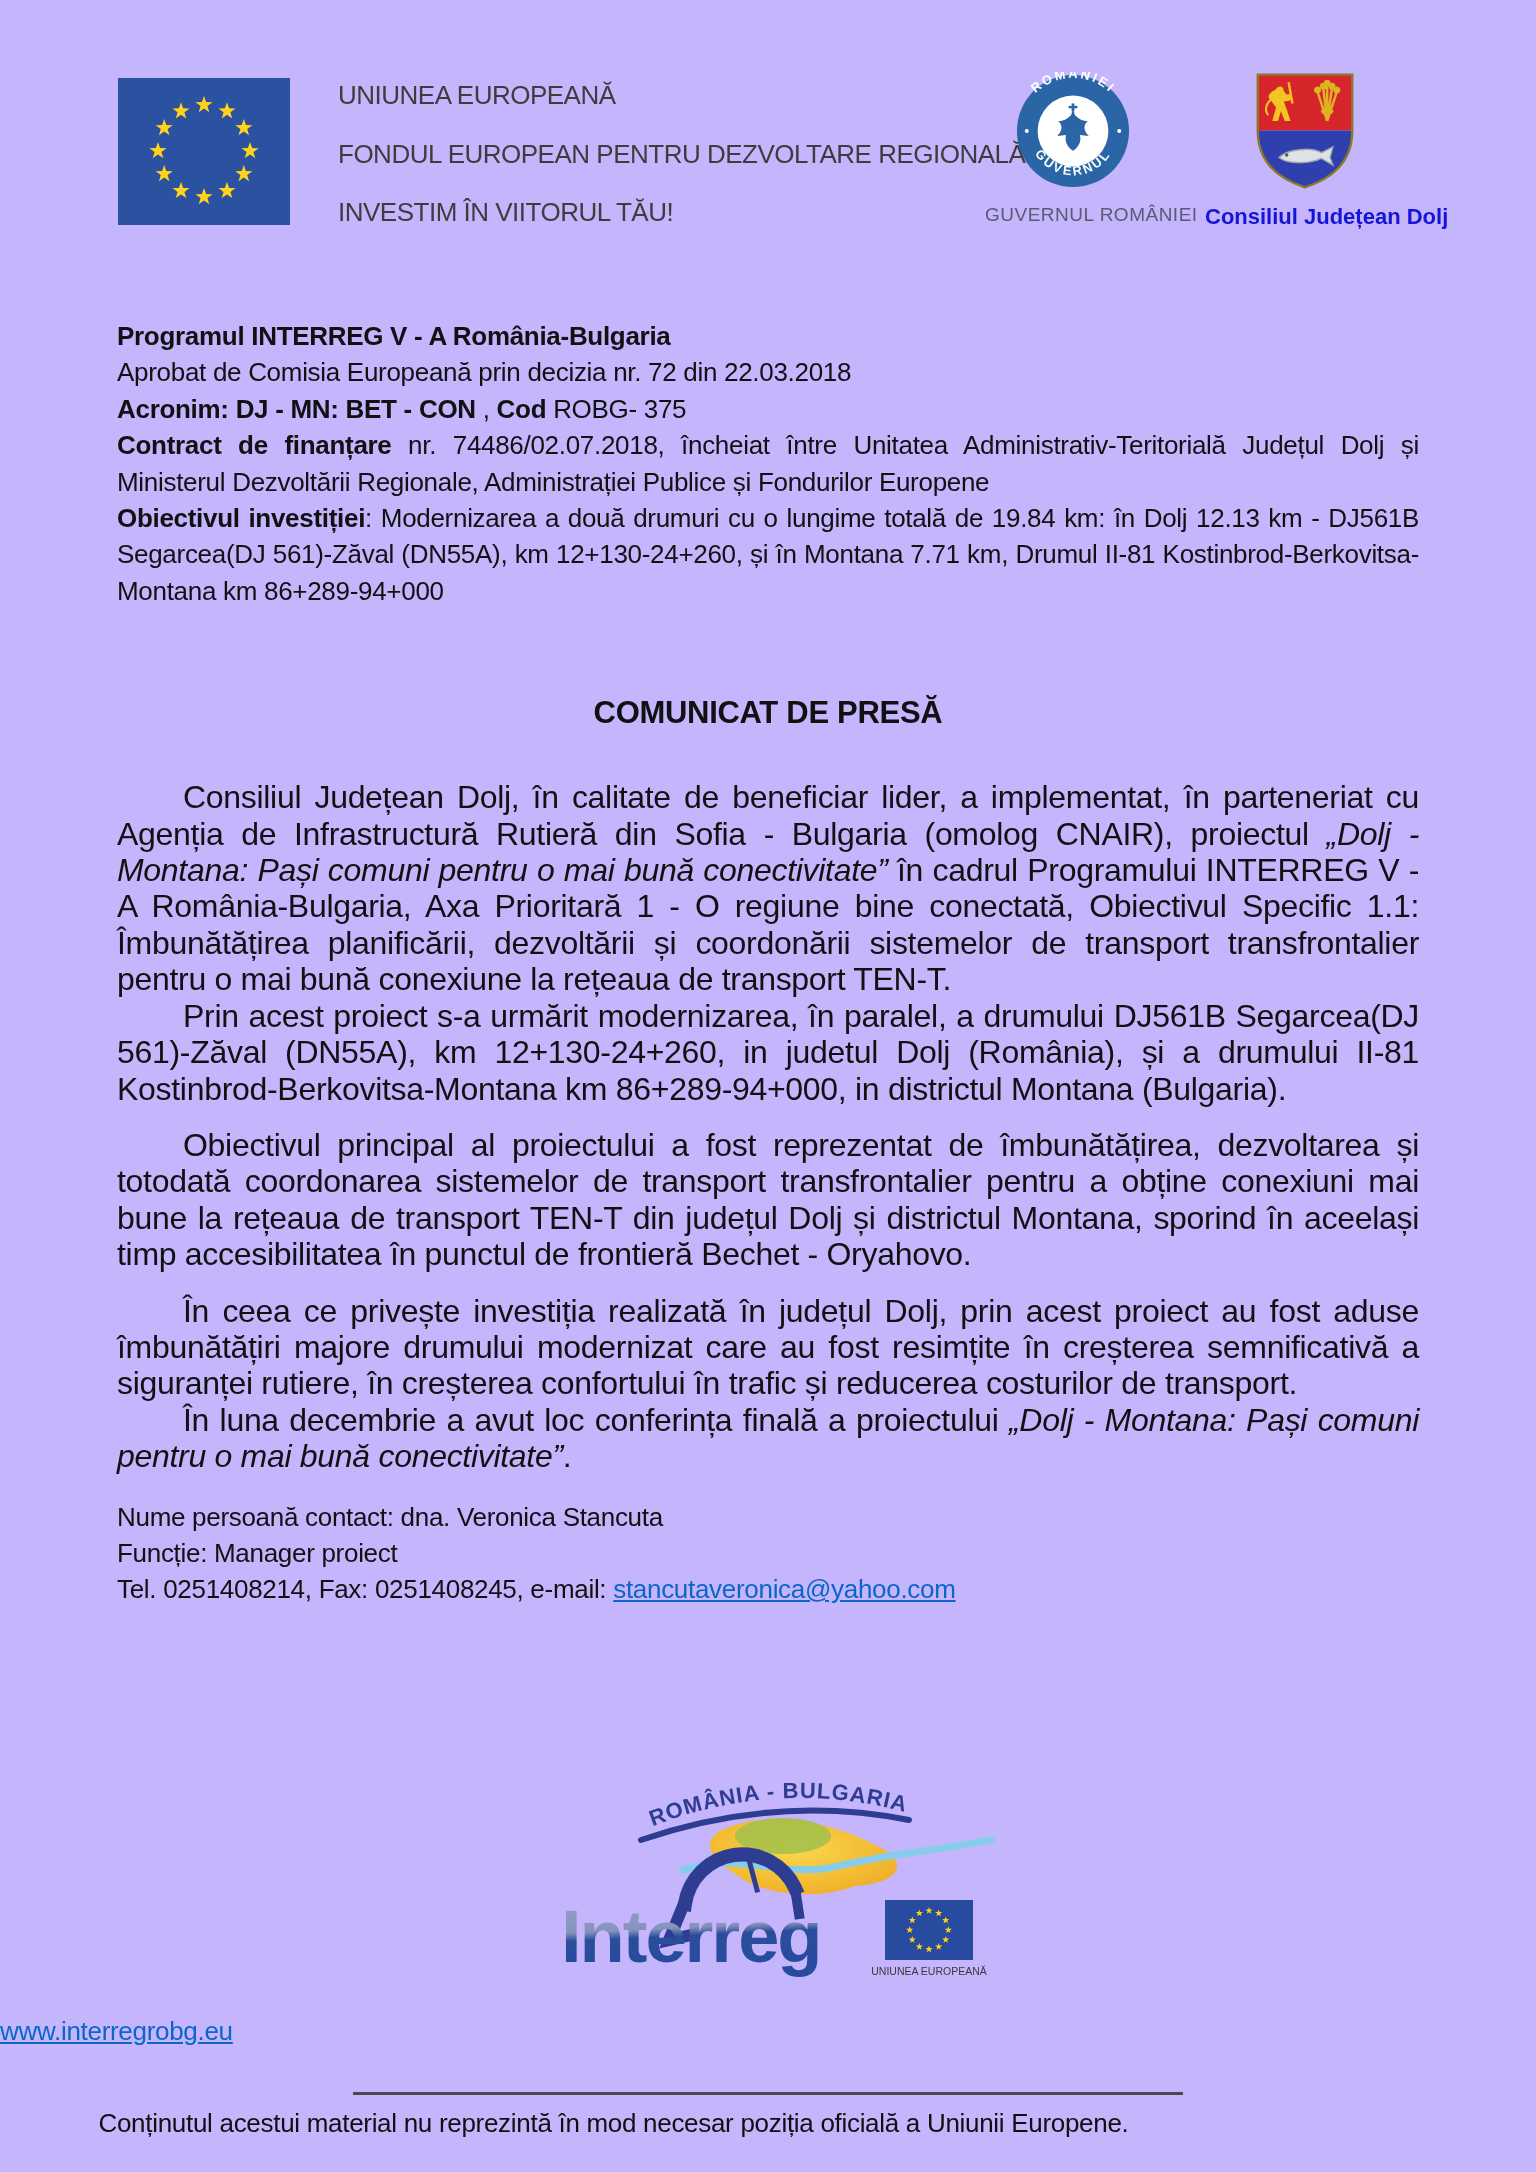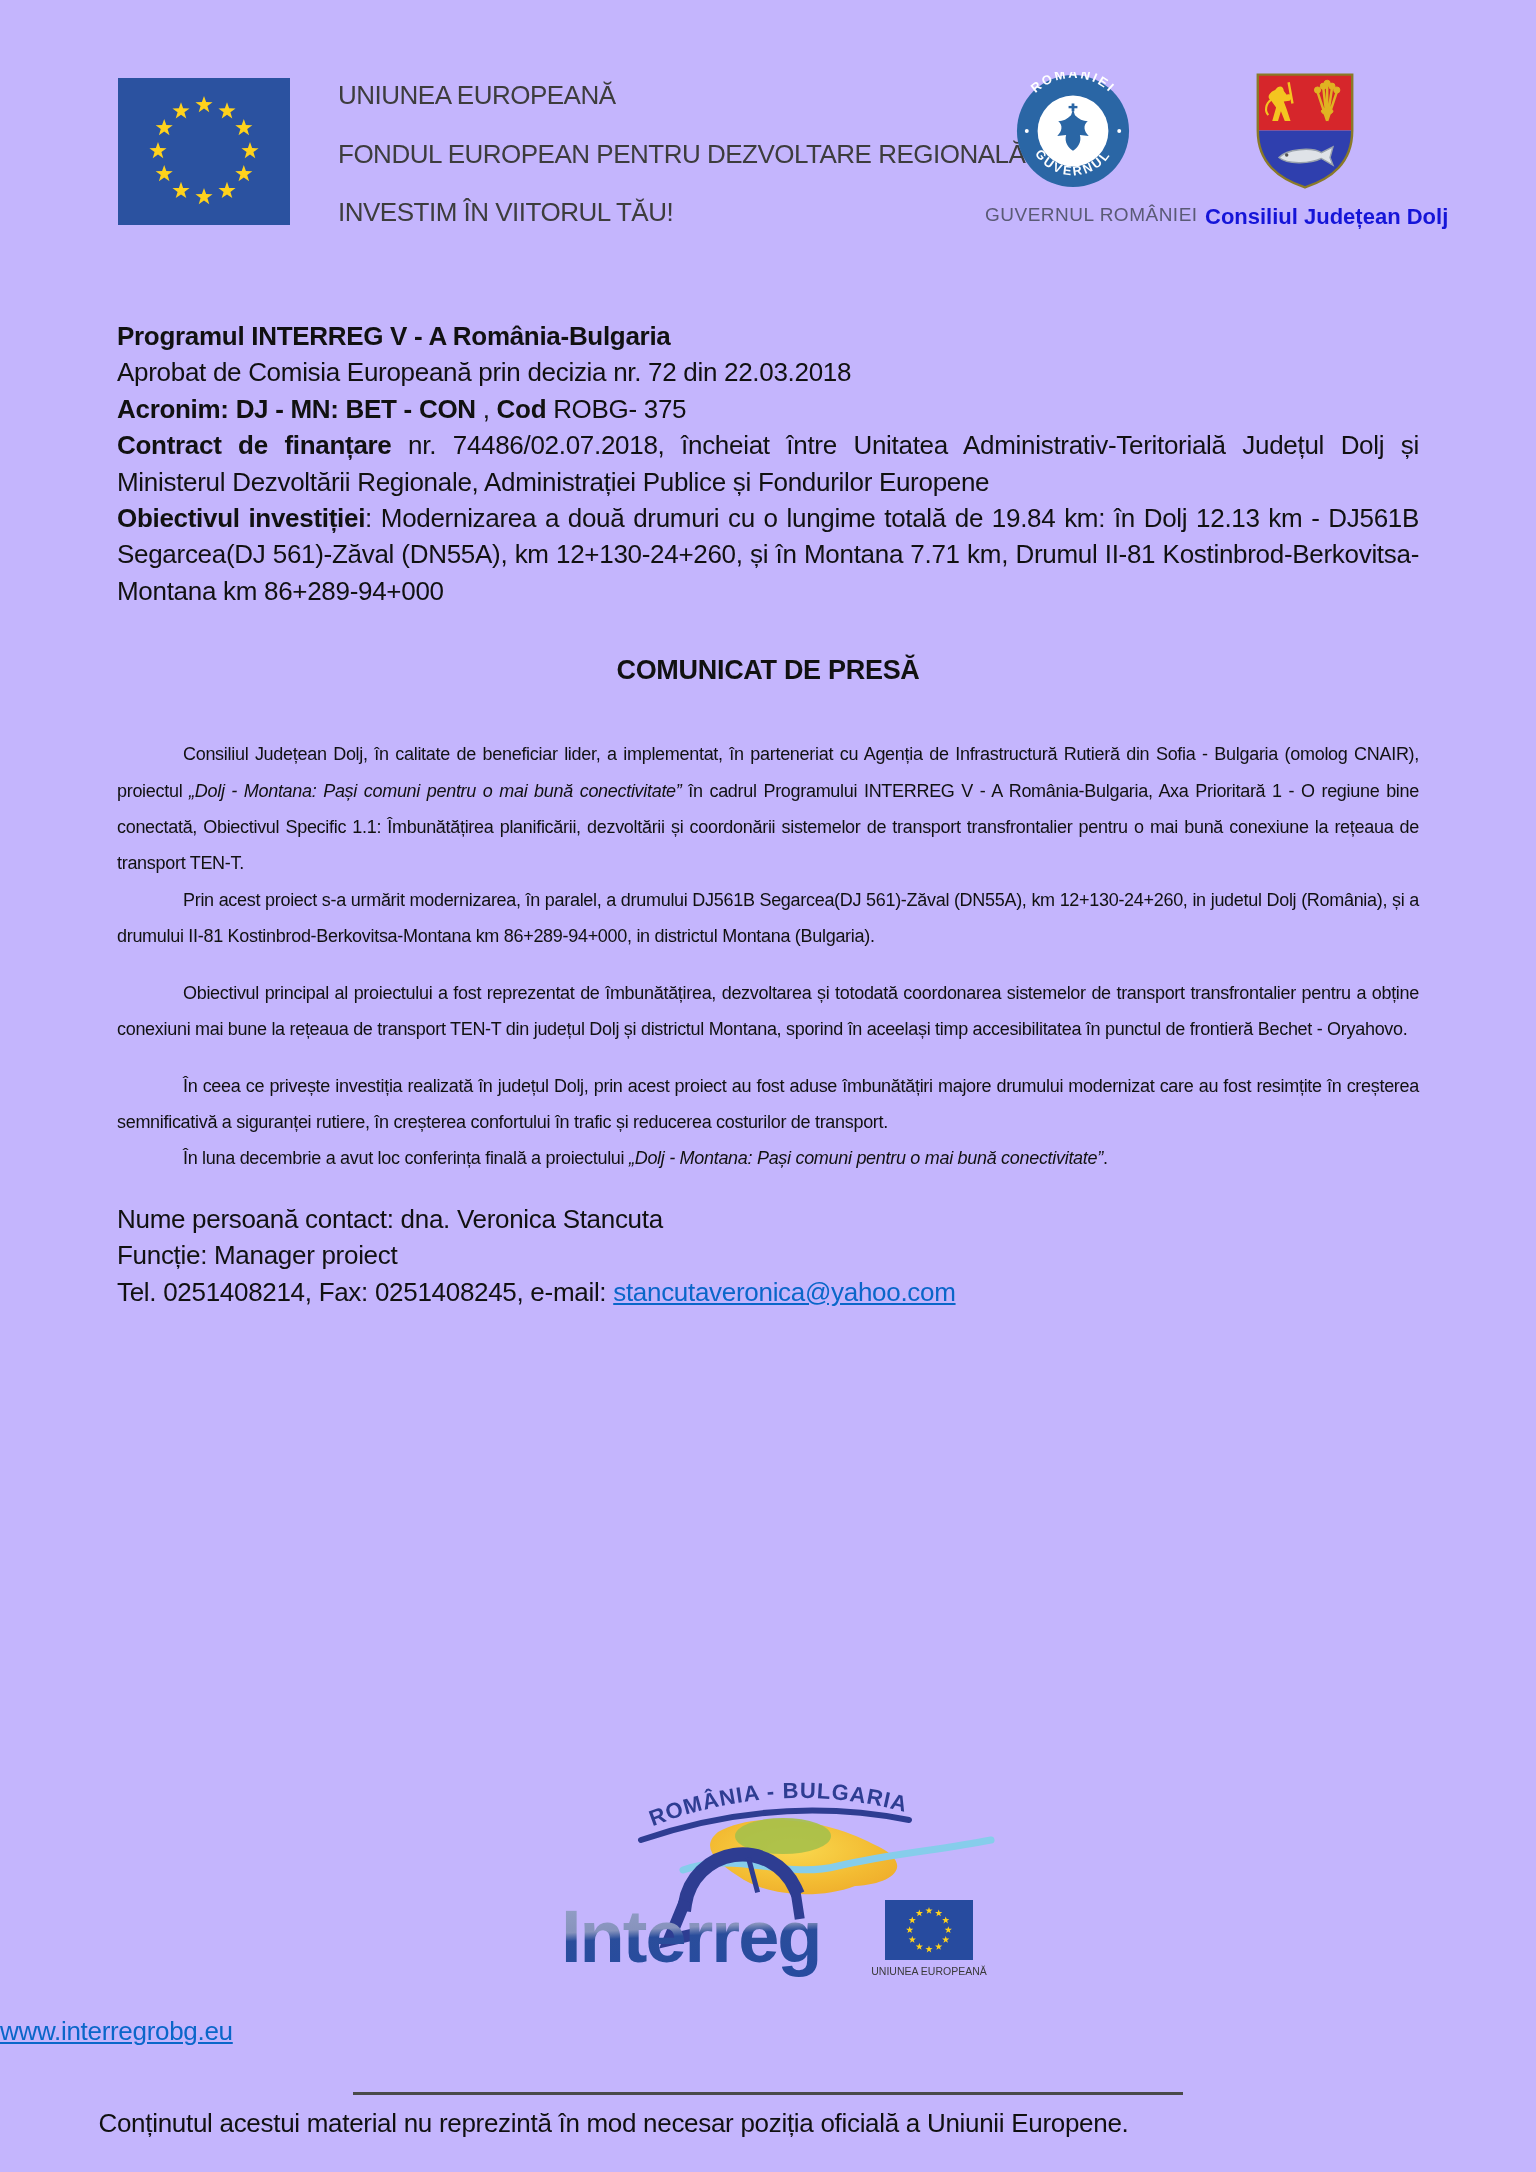--- a/index.html
+++ b/index.html
@@ -24,25 +24,25 @@
   .gov-label{margin-top:10px;font-size:19px;letter-spacing:0.5px;color:#5a5a75;white-space:nowrap;}
   .dolj-block{position:absolute;left:1245px;top:70px;width:120px;text-align:center;}
   .dolj-shield{width:106px;height:122px;}
   .dolj-label{margin-top:8px;font-size:22px;font-weight:bold;color:#1515d8;white-space:nowrap;margin-left:-40px;width:200px;}
   
   .content{position:absolute;left:117px;top:0;width:1302px;}
   .info{margin:0;font-size:26px;line-height:36.4px;letter-spacing:-0.3px;}
   .info.just{text-align:justify;}
   .project-info{margin-top:318px;}
   .press-title{
-    margin:43px 0 0 0;text-align:center;
-    font-size:27px;font-weight:bold;line-height:36px;letter-spacing:-0.3px;
+    margin:86px 0 0 0;text-align:center;
+    font-size:31px;font-weight:bold;line-height:36px;letter-spacing:-0.3px;
   }
   .body-par{
-    margin:0;font-size:18px;line-height:36.4px;letter-spacing:-0.3px;
+    margin:0;font-size:32px;line-height:36.4px;letter-spacing:-0.3px;
     text-align:justify;text-indent:66px;
   }
   .body-par.first{margin-top:48px;}
   .body-par.gap{margin-top:20px;}
   .it{font-style:italic;}
   .contact-heading{margin:44px 0 0 0;font-size:26px;font-weight:bold;letter-spacing:-0.3px;}
   .contact-line{margin:0;font-size:26px;line-height:36.4px;letter-spacing:-0.3px;}
   .contact-lines{margin-top:24px;}
   a.link,.link{color:#0a66c9;text-decoration:underline;cursor:pointer;}
   

